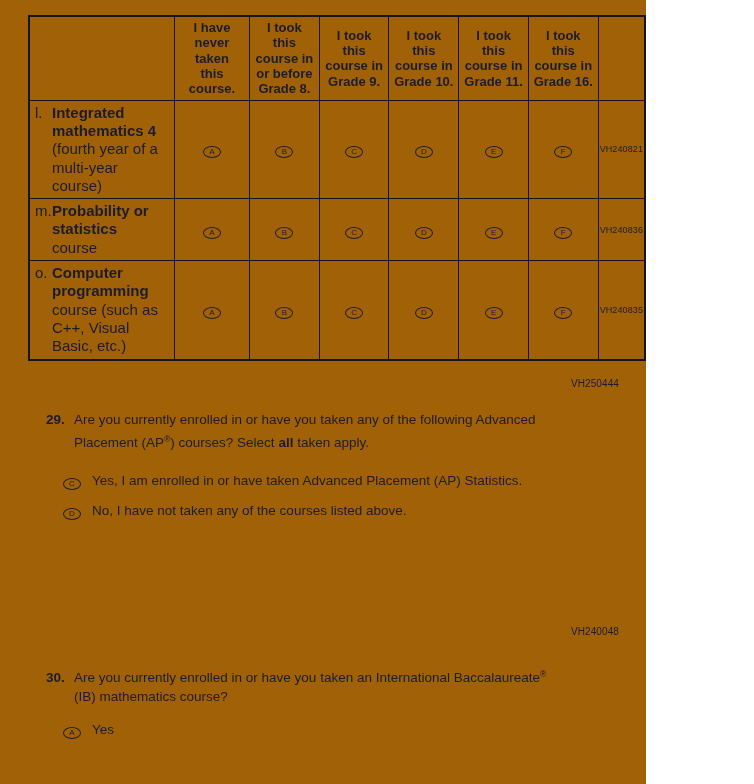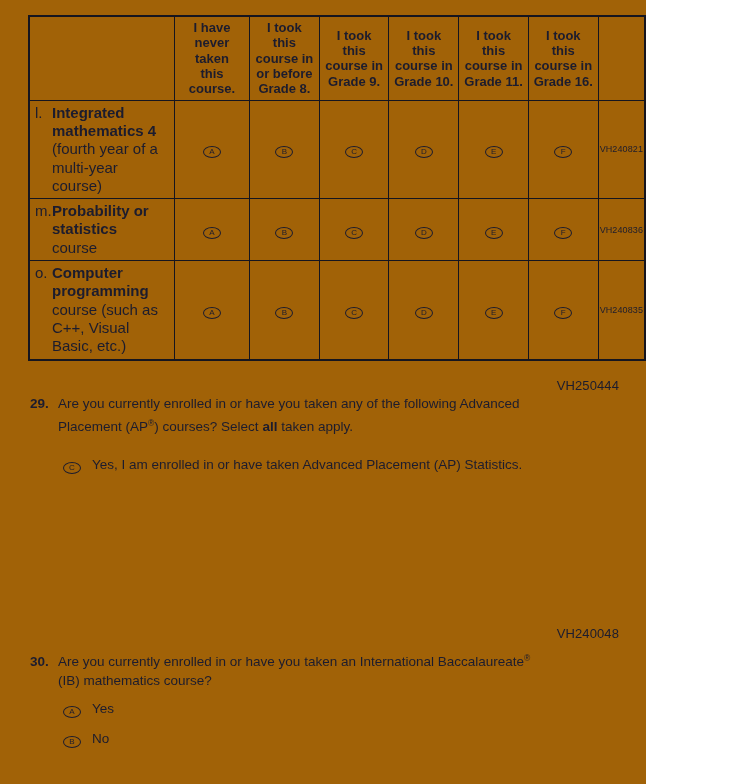--- a/index.html
+++ b/index.html
@@ -70,36 +70,36 @@
     text-align: center;
     font-weight: normal;
     color: #1c1c2e;
     cursor: pointer;
   }
 
   
   .q-code {
     position: absolute;
     right: 27px;
-    font-size: 13px;
+    font-size: 10px;
     letter-spacing: 0.1px;
   }
   .q29-code { top: 378px; }
   .q30-code { top: 626px; }
 
   .question-block {
     position: absolute;
     left: 30px;
     width: 682px;
     font-size: 13.5px;
   }
   .q29 { top: 394px; }
   .q30 { top: 648px; }
   .question {
-    margin: 0;
+    margin: 16px;
     line-height: 19px;
     padding-left: 28px;
     text-indent: -28px;
   }
   .q-num { display: inline-block; width: 28px; text-indent: 0; font-weight: bold; }
   .reg { font-size: 8.5px; }
   .q29 .options { margin-top: 21px; }
   .q30 .options { margin-top: 11px; }
   .option {
     padding-left: 33px;
@@ -174,25 +174,25 @@
         <td class="code-cell">VH240835</td>
       </tr>
     </tbody>
   </table>
 
   <div class="q-code q29-code">VH250444</div>
   <section class="question-block q29">
     <p class="question"><span class="q-num">29.</span><span class="q-body"><span>Are you currently enrolled in or have you taken any of the following Advanced</span><br><span>Placement (AP</span><sup class="reg">®</sup><span>) courses? Select</span> <b>all</b> <span>taken apply.</span></span></p>
     <div class="options">
       <div class="option"><span class="bubble opt-bubble">C</span><span class="opt-text">Yes, I am enrolled in or have taken Advanced Placement (AP) Statistics.</span></div>
+      <div class="option"><span class="bubble opt-bubble">D</span><span class="opt-text">No, I have not taken any of the courses listed above.</span></div>
     </div>
   </section>
 
   <div class="q-code q30-code">VH240048</div>
   <section class="question-block q30">
     <p class="question"><span class="q-num">30.</span><span class="q-body"><span>Are you currently enrolled in or have you taken an International Baccalaureate</span><sup class="reg">®</sup><br><span>(IB) mathematics course?</span></span></p>
     <div class="options">
       <div class="option"><span class="bubble opt-bubble">A</span><span class="opt-text">Yes</span></div>
-      <div class="option"><span class="bubble opt-bubble">B</span><span class="opt-text">No</span></div>
     </div>
   </section>
 
 </div>
 
 </body></html>

